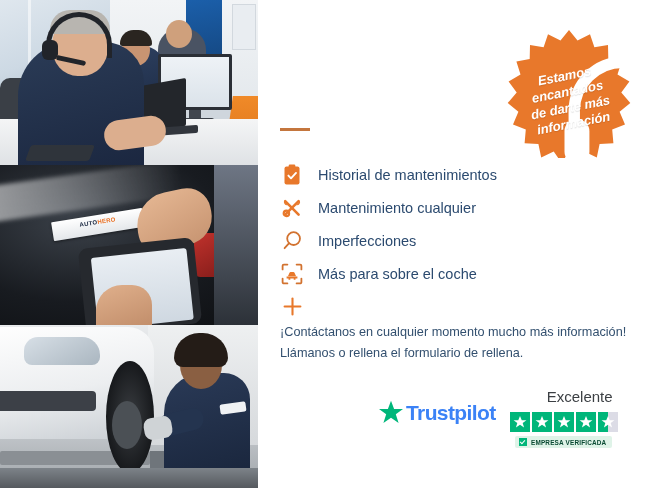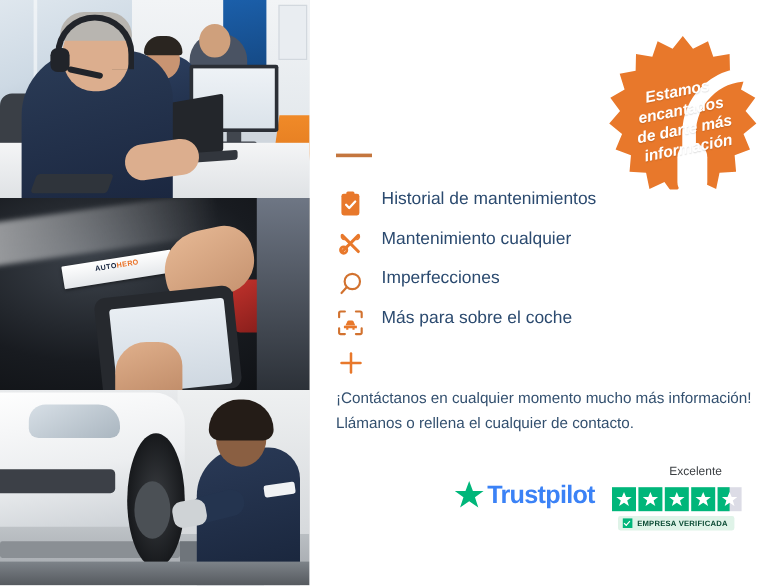--- a/index.html
+++ b/index.html
@@ -333,20 +333,21 @@
   
   .features {
     position: absolute;
     left: 22px; top: 158px;
     width: 350px;
     list-style: none;
     margin: 0; padding: 0;
   }
   .feature {
     display: flex;
+    align-items: center;
     height: 33px;
     margin-bottom: 0;
   }
   .feature-icon {
     width: 24px; height: 24px;
     margin-right: 14px;
     flex: 0 0 24px;
     display: flex;
     align-items: center;
     justify-content: center;
@@ -390,21 +391,21 @@
     letter-spacing: -0.6px;
     margin-left: 2px;
   }
   .tp-right {
     margin-left: 14px;
     display: flex;
     flex-direction: column;
     align-items: flex-start;
   }
   .tp-rating-label {
-    font-size: 10px;
+    font-size: 15px;
     color: #3b3f43;
     margin-bottom: 7px;
     align-self: center;
     padding-left: 32px;
   }
   .tp-stars {
     display: flex;
     gap: 2px;
   }
   .tp-star {
@@ -605,21 +606,21 @@
               <line x1="10.5" y1="2.6" x2="10.5" y2="18.4"></line>
               <line x1="2.6" y1="10.5" x2="18.4" y2="10.5"></line>
             </g>
           </svg>
         </span>
       </li>
     </ul>
 
     <div class="body-copy">
       <p>¡Contáctanos en cualquier momento mucho más información!</p>
-      <p>Llámanos o rellena el cualquier de contacto.</p>
+      <p>Llámanos o rellena el formulario de rellena.</p>
     </div>
 
     <div class="trustpilot">
       <div class="tp-logo">
         <svg width="26" height="25" viewBox="0 0 26 25" aria-hidden="true">
           <path fill="#00b67a" d="M13 0.8 L16.1 9.1 L25 9.1 L17.8 14.3 L20.6 23 L13 17.7 L5.4 23 L8.2 14.3 L1 9.1 L9.9 9.1 Z"></path>
         </svg>
         <span class="tp-wordmark">Trustpilot</span>
       </div>
       <div class="tp-right">

